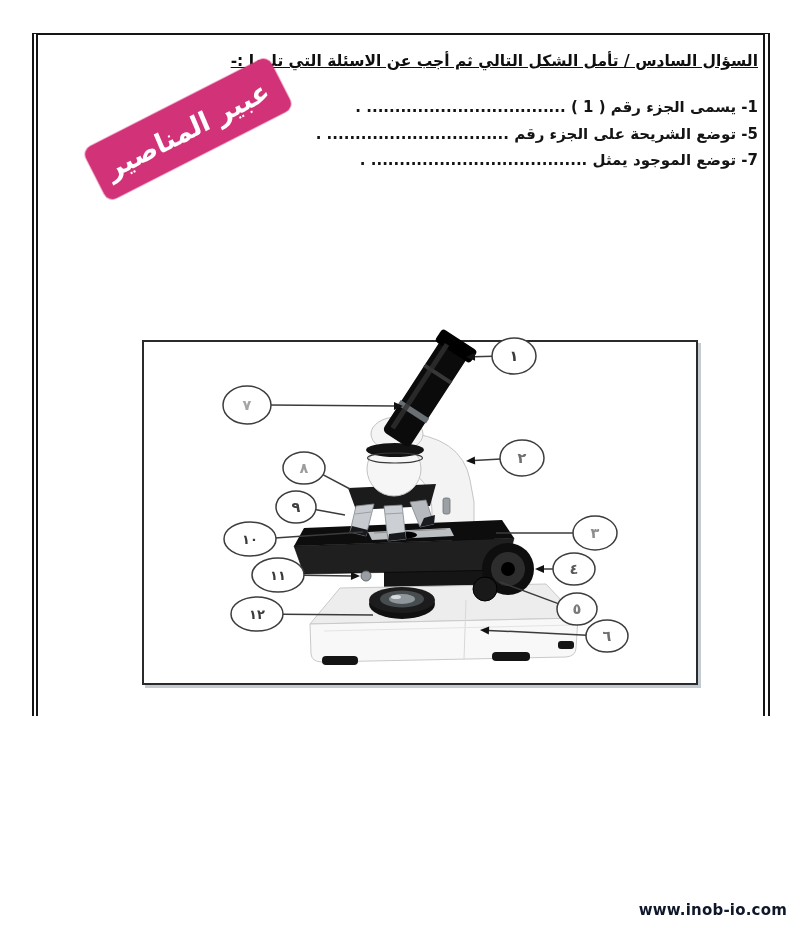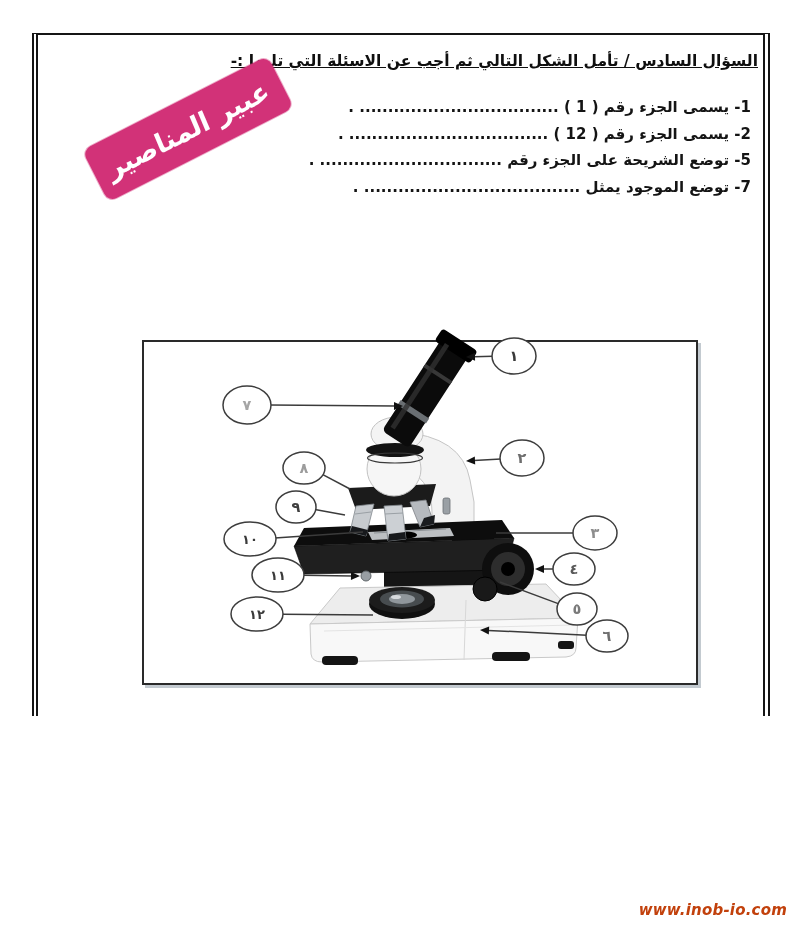--- a/index.html
+++ b/index.html
@@ -2,48 +2,47 @@
 <html lang="ar"><head>
 <meta charset="utf-8">
 <style>
   html,body{margin:0;padding:0;background:#fff;}
   .page{position:relative;width:794px;height:938px;background:#ffffff;
         font-family:"DejaVu Sans",sans-serif;overflow:hidden;}
   .frame{position:absolute;left:32px;top:33px;width:738px;height:683px;box-sizing:border-box;
          border-top:2px solid #151515;border-left:6px double #151515;border-right:7px double #151515;}
   .header{position:absolute;top:19px;right:12px;direction:rtl;white-space:nowrap;
           font-size:15.5px;font-weight:bold;color:#0f0f0f;text-decoration:underline;}
-  .questions{position:absolute;top:61px;right:19px;left:6px;margin:0;padding:0;list-style:none;
+  .questions{position:absolute;top:61px;right:12px;left:6px;margin:0;padding:0;list-style:none;
              direction:rtl;text-align:right;}
   .questions li{line-height:26.6px;font-size:15px;font-weight:bold;color:#141414;white-space:nowrap;}
   .qnum{letter-spacing:0.5px;}
   .qdots{letter-spacing:2.2px;}
   .figure-box{position:absolute;left:110px;top:307px;width:552px;height:341px;background:#fff;
               border:2px solid #2a2a2a;box-shadow:3px 3px 0 #c3cad0;}
   .figure-box svg{display:block;width:552px;height:341px;overflow:visible;}
   .stamp{position:absolute;left:84px;top:100px;width:208px;height:58px;background:#d23278;
          border-radius:9px;transform:rotate(-27deg);display:flex;align-items:center;justify-content:center;
          box-shadow:0 0 0 1px rgba(210,50,120,.4);}
   .stamp span{color:#ffffff;font-size:27px;font-weight:bold;direction:rtl;transform:skewX(-4deg);
               white-space:nowrap;}
-  .footer{position:absolute;right:7px;top:901px;font-size:15px;font-weight:bold;font-style:italic;
-          color:#c2410c;letter-spacing:0.2px;}
+  .footer{position:absolute;right:7px;top:901px;font-size:15px;font-weight:bold;
+          color:#0f172a;letter-spacing:0.2px;}
 </style>
 </head>
 <body>
 
 <div class="page">
 
   <div class="frame"></div>
 
   <div class="frame" style="border:none;">
     <div class="header">السؤال السادس / تأمل الشكل التالي ثم أجب عن الاسئلة التي تليها :-</div>
     <ol class="questions">
         <li><span class="qnum">1-</span><span class="qtext"> يسمى الجزء رقم ( 1 ) </span><span class="qdots">................................... .</span></li>
-        <li><span class="qnum">2-</span><span class="qtext"> يسمى الجزء رقم ( 12 ) </span><span class="qdots">................................... .</span></li>
         <li><span class="qnum">5-</span><span class="qtext"> توضع الشريحة على الجزء رقم </span><span class="qdots">................................ .</span></li>
         <li><span class="qnum">7-</span><span class="qtext"> توضع الموجود يمثل </span><span class="qdots">...................................... .</span></li>
       </ol>
 
     <div class="figure-box">
       <svg viewBox="0 0 552 341">
         <g>
 
           <path d="M256,90 Q318,94 326,138 L330,160 L330,252 L288,252 L288,170 Q288,134 254,124 Z" fill="#f3f3f3" stroke="#c5c5c5" stroke-width="1"></path>
           <rect x="299" y="156" width="7" height="16" rx="2" fill="#9aa0a5" stroke="#6b7075" stroke-width="0.8"></rect>

